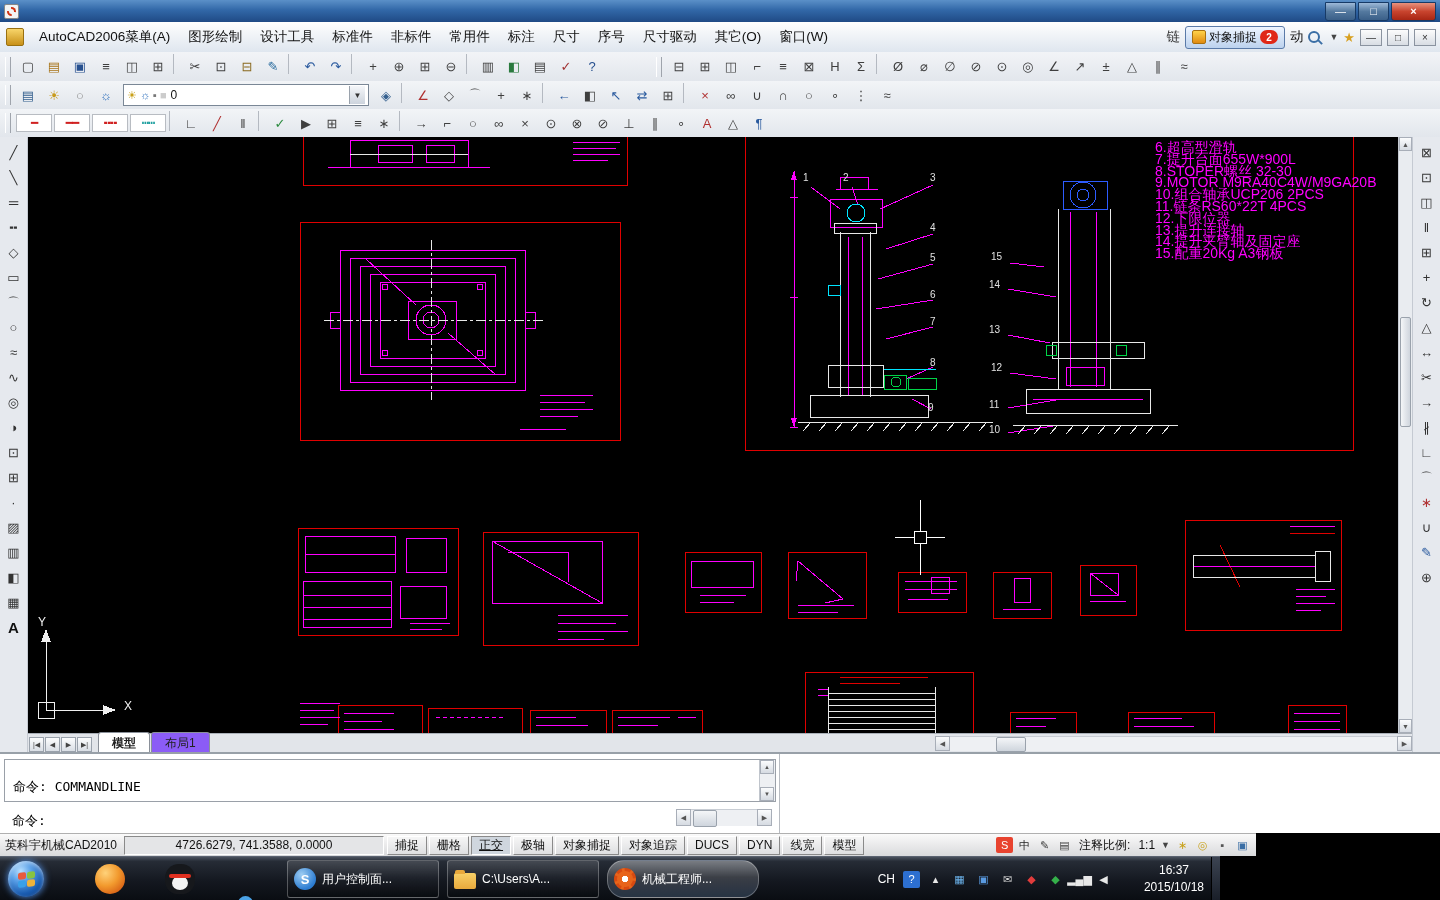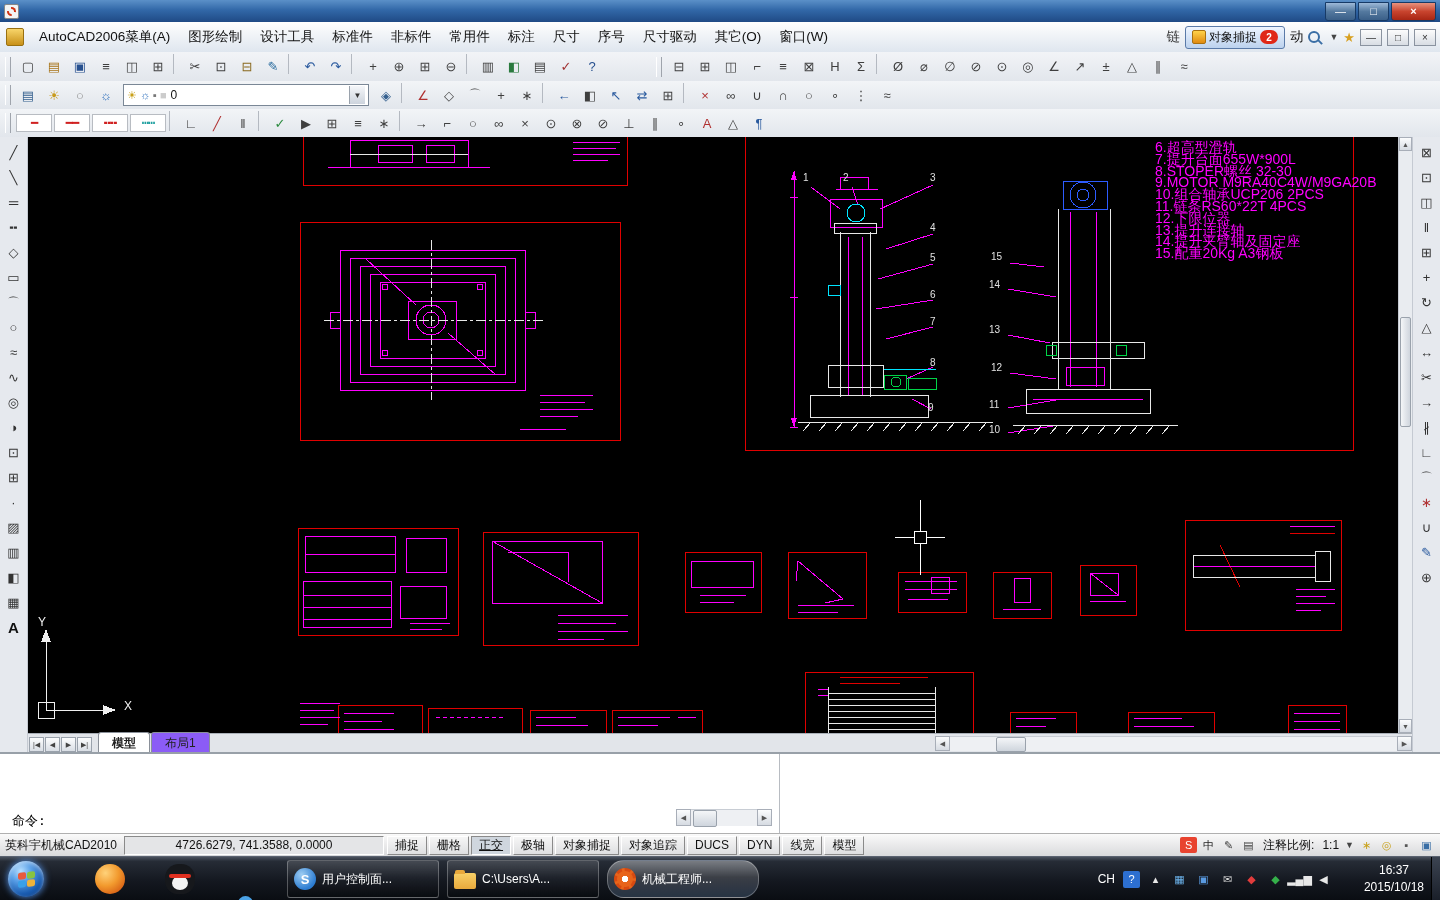--- a/index.html
+++ b/index.html
@@ -111,35 +111,35 @@
   .cmd-vup,.cmd-vdn{position:absolute;left:0;width:14px;height:14px;background:linear-gradient(#fbfcfd,#d6dbe2);
     border:1px solid #a8aeb8;box-sizing:border-box;font-size:6px;color:#555;display:flex;align-items:center;justify-content:center;}
   .cmd-vup{top:0;} .cmd-vdn{bottom:0;}
   .cmd-prompt{position:absolute;left:12px;top:58px;font-family:"DejaVu Sans Mono",monospace;font-size:13px;color:#000;}
   .cmd-hscroll{position:absolute;left:676px;top:55px;width:96px;height:17px;display:flex;}
   .cmd-hscroll .harrow{height:17px;}
   .cmd-hscroll .htrack{background:#eef0f3;}
   .cmd-hscroll .hthumb{left:2px;width:24px;height:17px;}
 
   
-  .statusbar{position:absolute;left:0;top:833px;width:1440px;height:23px;
+  .statusbar{position:absolute;left:0;top:833px;width:1256px;height:23px;
     background:linear-gradient(180deg,#fafafa,#d9dadc);border-top:1px solid #b0b0b0;
     display:flex;align-items:center;gap:3px;padding:0 5px;box-sizing:border-box;color:#111;}
   .sb-app{font-size:12px;white-space:nowrap;margin-right:4px;}
   .sb-coords{width:258px;height:17px;border:1px solid;border-color:#8a8a8a #fff #fff #8a8a8a;background:#e4e5e7;
     display:flex;align-items:center;justify-content:center;font-size:12px;white-space:nowrap;}
   .sbtoggle{height:17px;padding:0 7px;display:flex;align-items:center;font-size:12px;white-space:nowrap;
     border:1px solid;border-color:#fff #8a8a8a #8a8a8a #fff;background:linear-gradient(#f6f6f6,#dedfe1);}
   .sbtoggle.on{border-color:#8a8a8a #fff #fff #8a8a8a;background:#cfd6de;text-decoration:underline;}
   .sb-right{margin-left:auto;display:flex;align-items:center;gap:4px;}
   .sb-ico{width:17px;height:16px;display:flex;align-items:center;justify-content:center;font-size:11px;border-radius:2px;}
   .sb-scale{font-size:12px;white-space:nowrap;margin:0 2px;}
 
   
-  .taskbar{position:absolute;left:0;top:856px;width:1440px;height:44px;
+  .taskbar{position:absolute;left:0;top:856px;width:1220px;height:44px;
     background:linear-gradient(180deg,#4a525e 0%,#262c36 10%,#141820 55%,#0a0d12 100%);
     border-top:1px solid #5a6270;box-sizing:border-box;color:#fff;}
   .startorb{position:absolute;left:8px;top:4px;width:36px;height:36px;border-radius:50%;
     background:radial-gradient(circle at 35% 28%,#b8e0ff 0%,#5aa0e8 30%,#1a5cb0 65%,#0a3270 100%);
     box-shadow:0 0 6px 1px rgba(90,160,255,.7),inset 0 2px 4px rgba(255,255,255,.55);
     display:flex;align-items:center;justify-content:center;}
   .orb-flag{width:16px;height:15px;display:grid;grid-template-columns:8px 8px;grid-template-rows:7px 7px;
     gap:1px;transform:skewY(-6deg);}
   .orb-flag span{border-radius:2px;}
   .of1{background:#e85a3c;} .of2{background:#88c440;} .of3{background:#3aa0e8;} .of4{background:#f0b33a;}
@@ -572,20 +572,27 @@
     <div class="hscroll" data-name="canvas-hscrollbar">
       <span class="harrow" data-name="scroll-left-icon">◀</span>
       <span class="htrack">
           <span class="hthumb" data-name="hscroll-thumb"></span>
         </span>
       <span class="harrow" data-name="scroll-right-icon">▶</span>
     </div>
   </div>
 
   <div class="cmdwin" data-name="command-window">
+    <div class="cmd-histbox" data-name="command-history">
+      <div class="cmd-histtext" data-name="command-history-line">命令: COMMANDLINE</div>
+      <div class="cmd-vscroll" data-name="command-scrollbar">
+        <div class="cmd-vup" data-name="scroll-up-icon">▲</div>
+        <div class="cmd-vdn" data-name="scroll-down-icon">▼</div>
+      </div>
+    </div>
     <div class="cmd-prompt" data-name="command-prompt">命令:</div>
     <div class="cmd-hscroll" data-name="command-hscrollbar">
       <span class="harrow" data-name="scroll-left-icon">◀</span>
       <span class="htrack">
           <span class="hthumb" data-name="hscroll-thumb"></span>
         </span>
       <span class="harrow" data-name="scroll-right-icon">▶</span>
     </div>
     <div class="cmd-divider"></div>
   </div>

